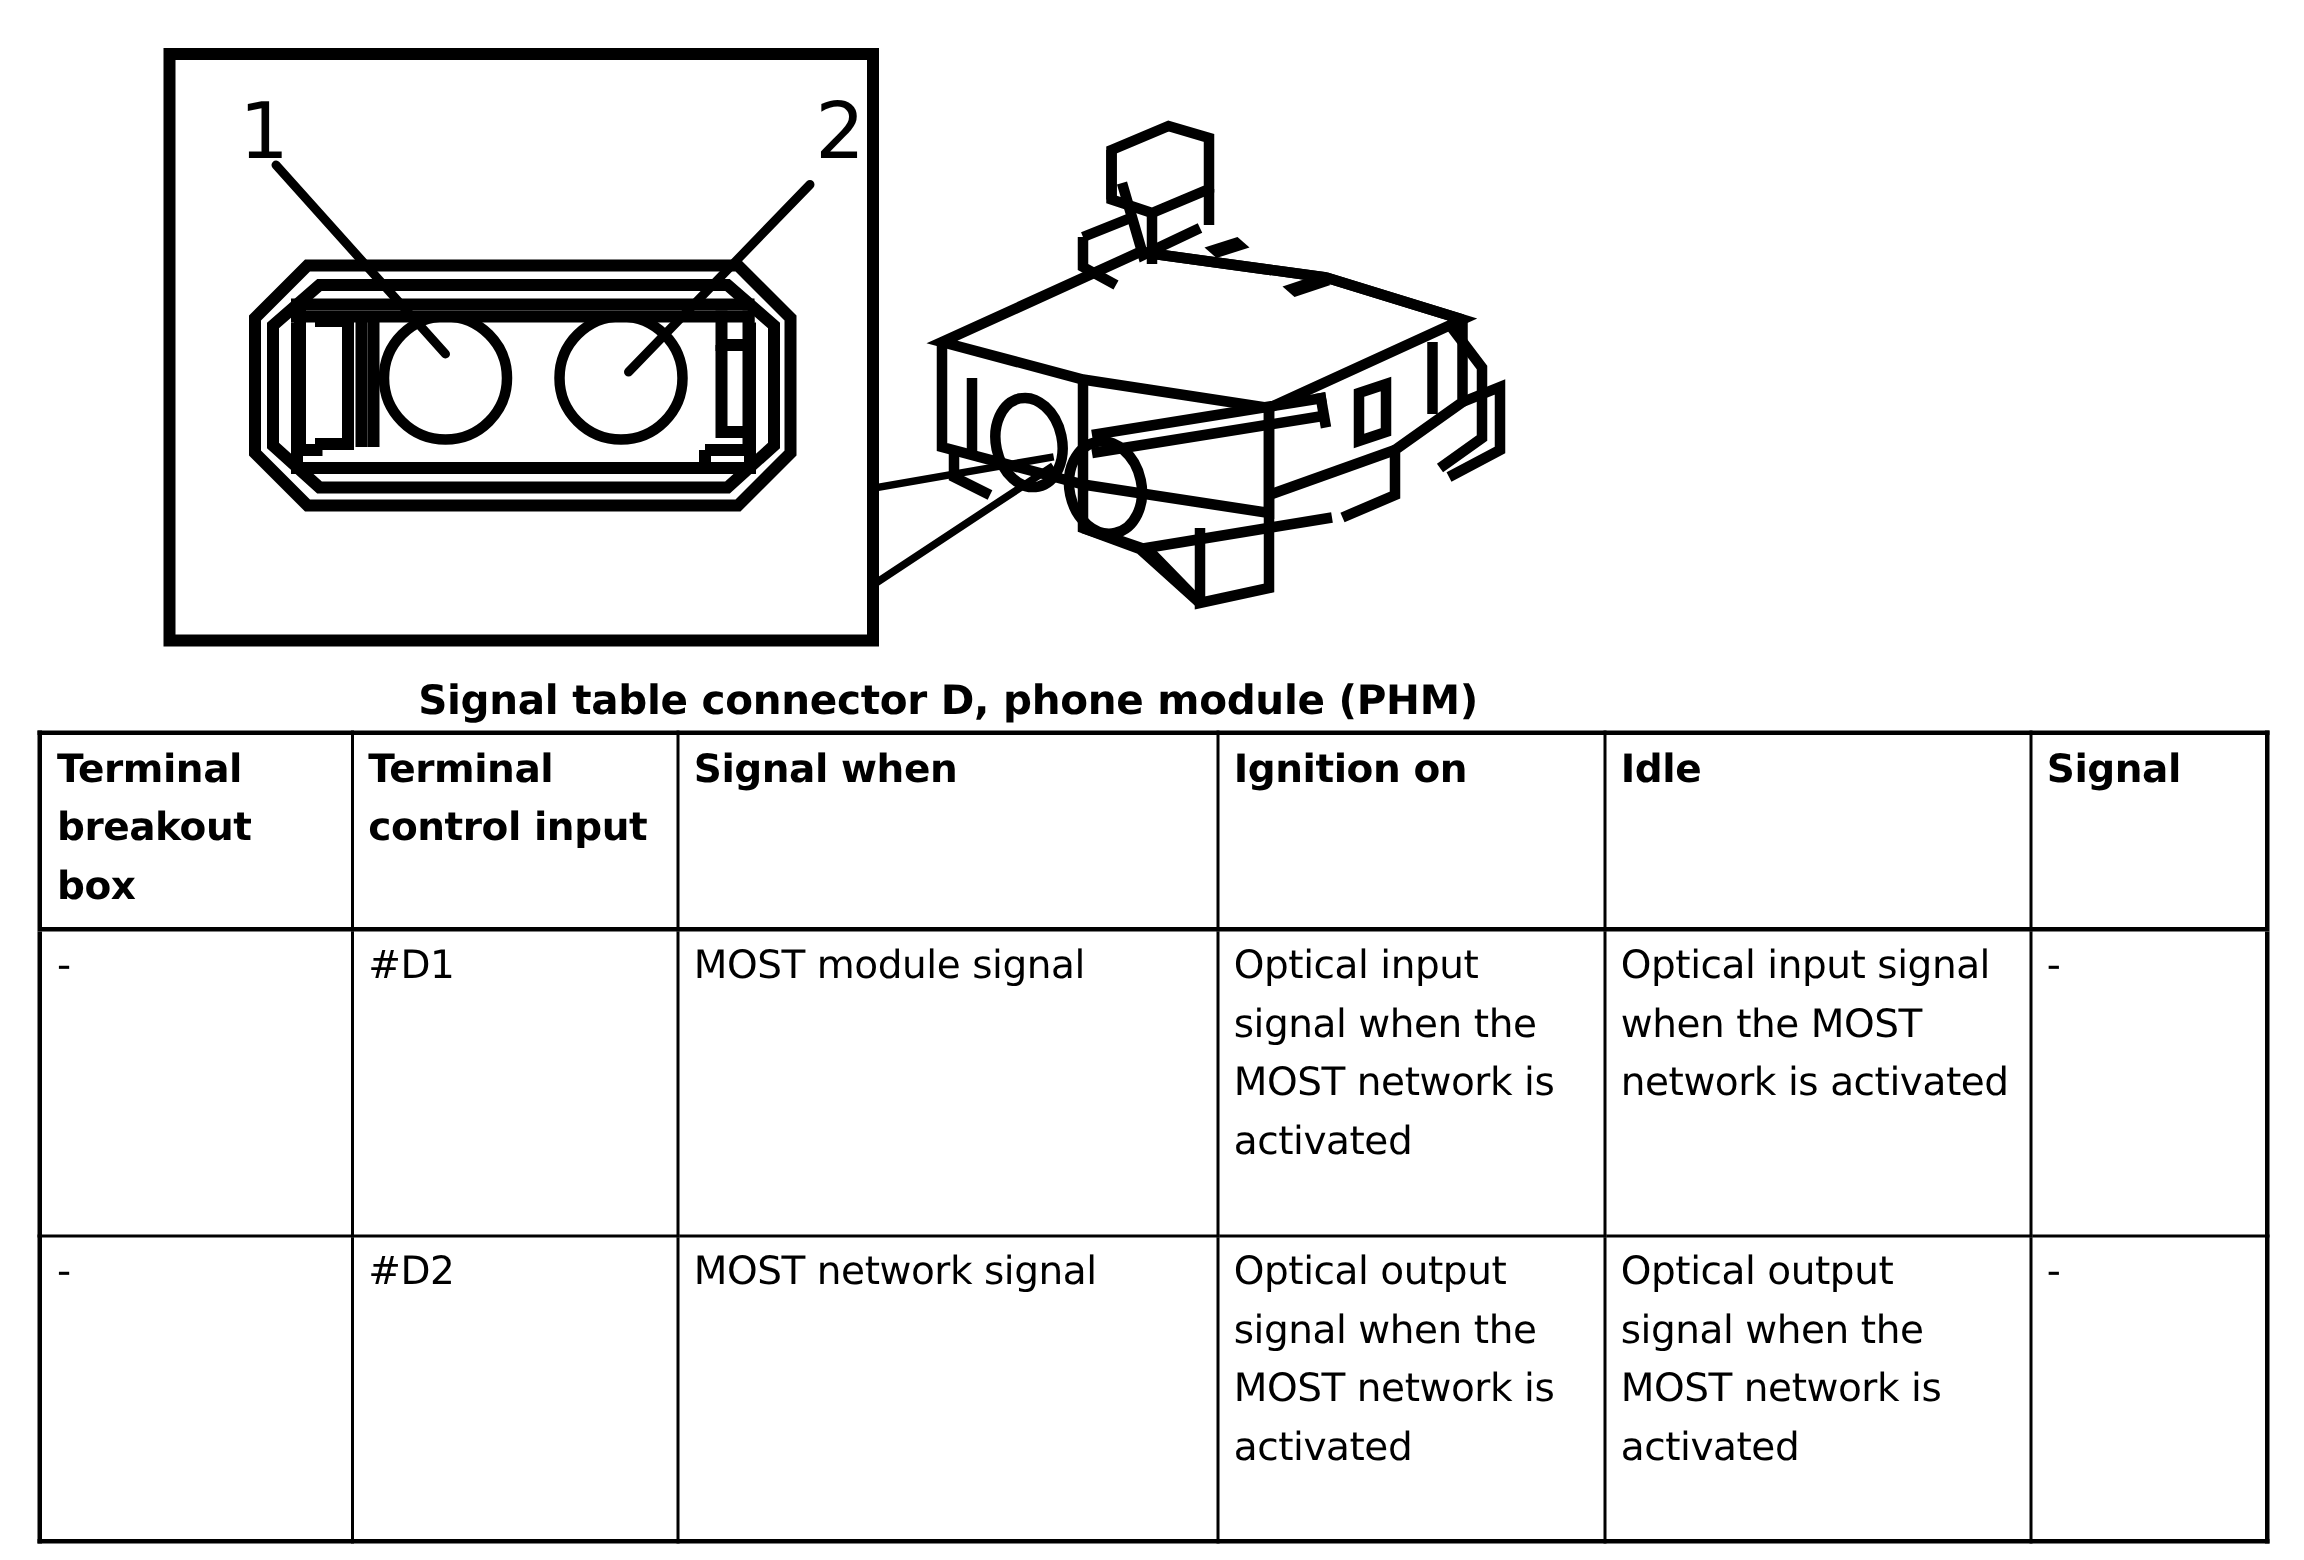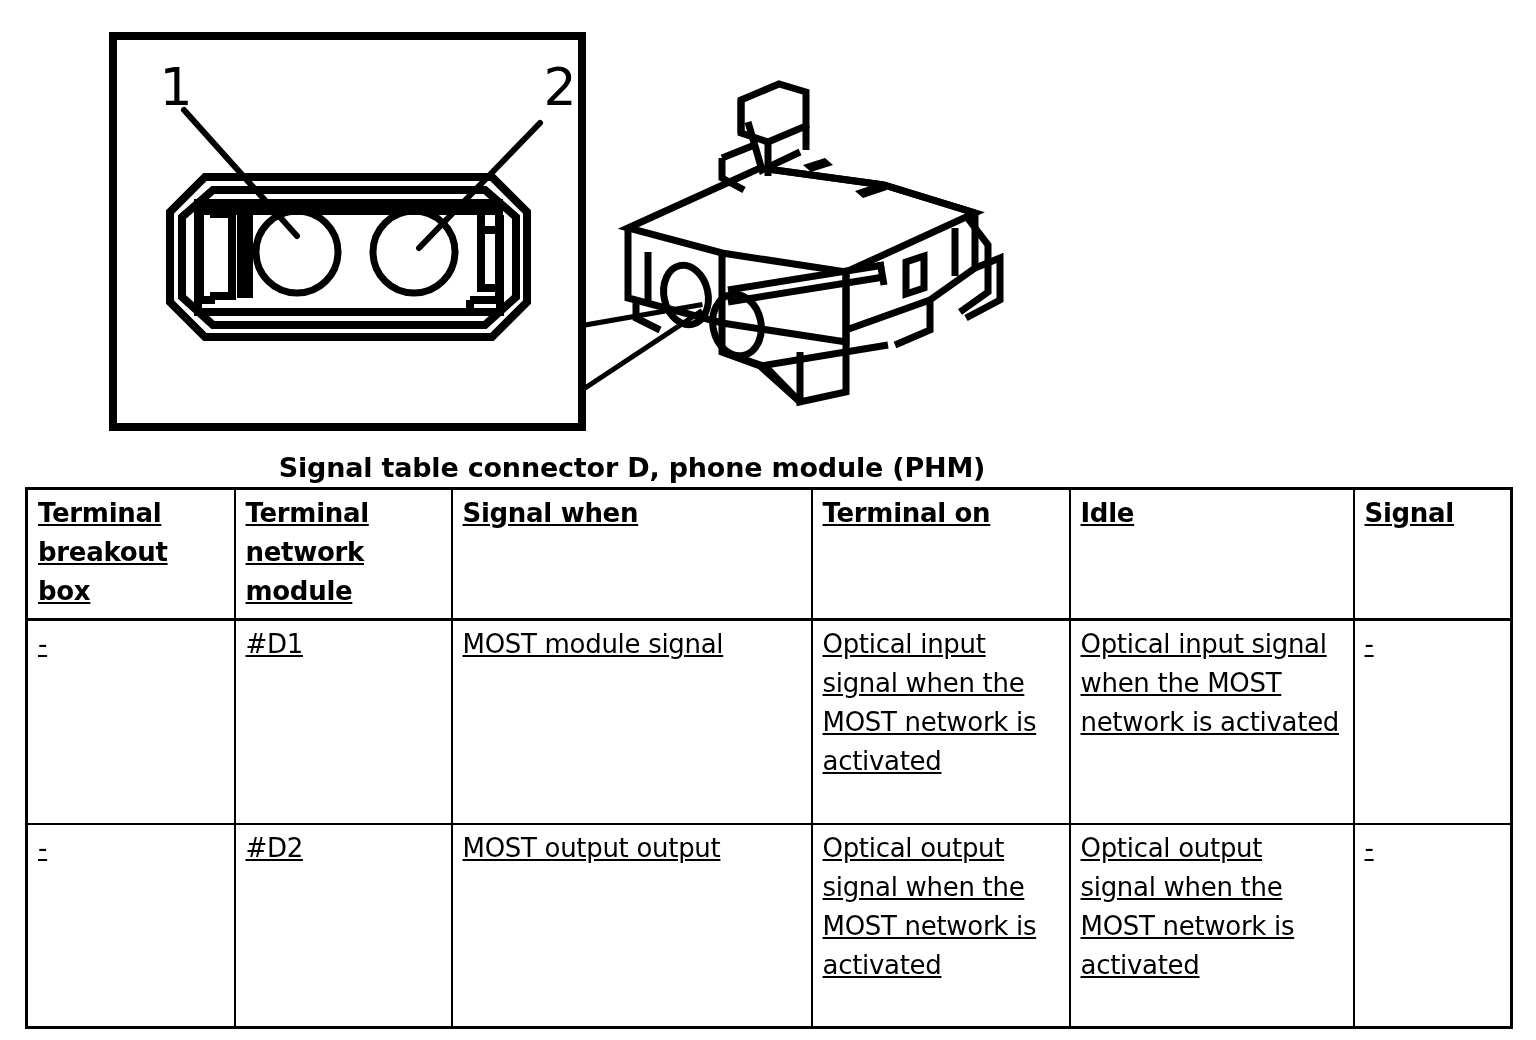--- a/index.html
+++ b/index.html
@@ -75,21 +75,21 @@
   #signal-table tbody tr { height: 204px; }
 
   .col-tbb   { width: 208px; }
   .col-tcm   { width: 217px; }
   .col-sig   { width: 360px; }
   .col-ign   { width: 258px; }
   .col-idle  { width: 284px; }
   .col-other { width: 158px; }
 
   
-  #signal-table { border: 3px solid #000; text-decoration: underline; }
+  #signal-table { border: 3px solid #000; }
   #signal-table thead tr { border-bottom: 3px solid #000; }
 </style>
 </head>
 <body>
 
 <div id="illustration">
   <svg width="1536" height="450" viewBox="0 0 1536 450" xmlns="http://www.w3.org/2000/svg">
 
     <g fill="none" stroke="#000" stroke-width="5" stroke-linecap="square">
       <path d="M585 325 L700 305"></path>
@@ -197,38 +197,38 @@
     <col class="col-tbb">
       <col class="col-tcm">
       <col class="col-sig">
     <col class="col-ign">
       <col class="col-idle">
       <col class="col-other">
   </colgroup>
   <thead>
     <tr>
       <th>Terminal breakout box</th>
-      <th>Terminal network module</th>
+      <th>Terminal control input</th>
       <th>Signal when</th>
-      <th>Terminal on</th>
+      <th>Ignition on</th>
       <th>Idle</th>
       <th>Signal</th>
     </tr>
   </thead>
   <tbody>
     <tr>
       <td>-</td>
       <td>#D1</td>
       <td>MOST module signal</td>
       <td>Optical input signal when the MOST network is activated</td>
       <td>Optical input signal when the MOST network is activated</td>
       <td>-</td>
     </tr>
     <tr>
       <td>-</td>
       <td>#D2</td>
-      <td>MOST output output</td>
+      <td>MOST network signal</td>
       <td>Optical output signal when the MOST network is activated</td>
       <td>Optical output signal when the MOST network is activated</td>
       <td>-</td>
     </tr>
   </tbody>
 </table>
 
 </body></html>

